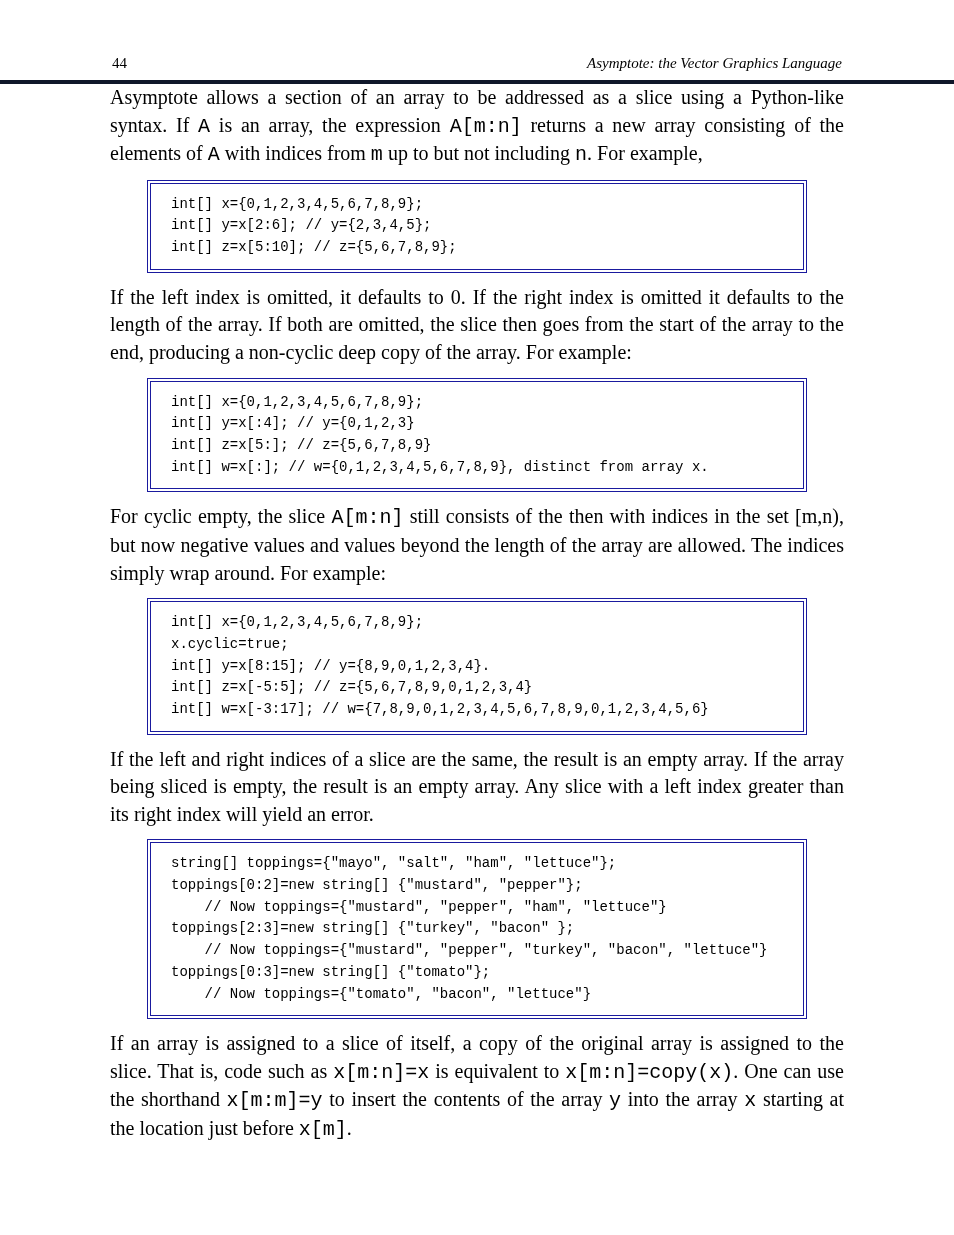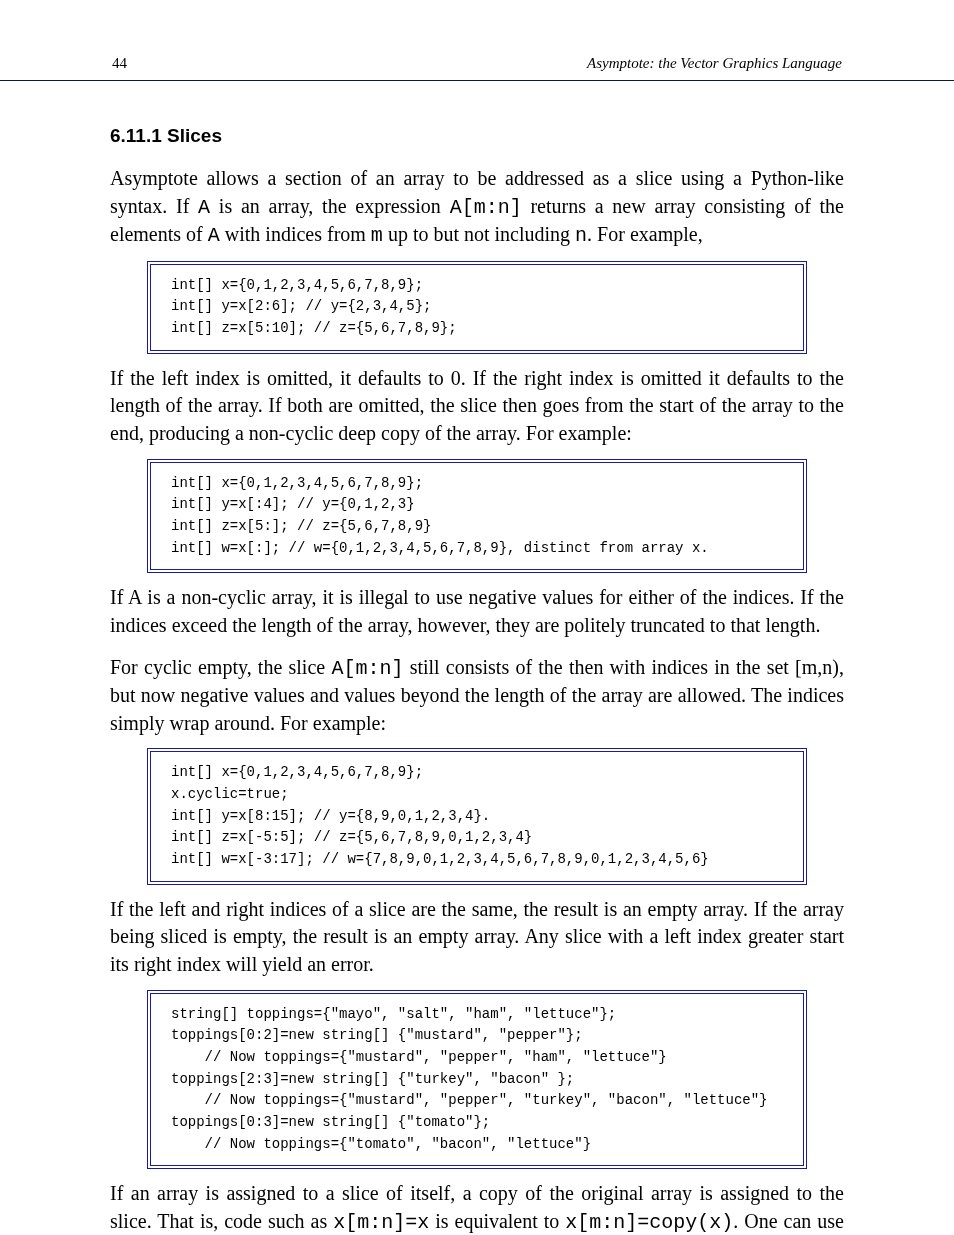--- a/index.html
+++ b/index.html
@@ -9,21 +9,21 @@
     background: #fff;
     font-family: Georgia, 'Times New Roman', serif;
     color: #000;
     position: relative;
   }
   .header {
     display: flex;
     justify-content: space-between;
     align-items: baseline;
     padding: 55px 112px 8px 112px;
-    border-bottom: 1px solid #0f172a;
+    border-bottom: 4px solid #0f172a;
     margin: 0;
   }
   .header-page { font-size: 15px; }
   .header-title { font-size: 15px; font-style: italic; font-family: Liberation Serif, serif; }
   .content {
     padding: 0 110px;
   }
   .section-num {
     font-family: Arial, Helvetica, sans-serif;
     font-weight: bold;
@@ -53,51 +53,49 @@
 </head>
 <body>
 
 <div class="header">
   <span class="header-page">44</span>
   <span class="header-title">Asymptote: the Vector Graphics Language</span>
 </div>
 
 <div class="content">
 
-  <div class="section-num">6.11.1 Slices</div>
 
   <p class="para">
     <span>Asymptote allows a section of an array to be addressed as a slice using a Python-like syntax. If </span><span class="tt">A</span><span> is an array, the expression </span><span class="tt">A[m:n]</span><span> returns a new array consisting of the elements of </span><span class="tt">A</span><span> with indices from </span><span class="tt">m</span><span> up to but not including </span><span class="tt">n</span><span>. For example,</span>
   </p>
 
   <div class="codebox">int[] x={0,1,2,3,4,5,6,7,8,9};
 int[] y=x[2:6]; // y={2,3,4,5};
 int[] z=x[5:10]; // z={5,6,7,8,9};</div>
 
   <p class="para">If the left index is omitted, it defaults to 0.  If the right index is omitted it defaults to the length of the array.  If both are omitted, the slice then goes from the start of the array to the end, producing a non-cyclic deep copy of the array.  For example:</p>
 
   <div class="codebox">int[] x={0,1,2,3,4,5,6,7,8,9};
 int[] y=x[:4]; // y={0,1,2,3}
 int[] z=x[5:]; // z={5,6,7,8,9}
 int[] w=x[:]; // w={0,1,2,3,4,5,6,7,8,9}, distinct from array x.</div>
 
-  <p class="para">If A is a non-cyclic array, it is illegal to use negative values for either of the indices. If the indices exceed the length of the array, however, they are politely truncated to that length.</p>
 
   <p class="para">
     <span>For cyclic empty, the slice </span><span class="tt">A[m:n]</span><span> still consists of the then with indices in the set [</span><span>m</span><span>,</span><span>n</span><span>), but now negative values and values beyond the length of the array are allowed. The indices simply wrap around. For example:</span>
   </p>
 
   <div class="codebox">int[] x={0,1,2,3,4,5,6,7,8,9};
 x.cyclic=true;
 int[] y=x[8:15]; // y={8,9,0,1,2,3,4}.
 int[] z=x[-5:5]; // z={5,6,7,8,9,0,1,2,3,4}
 int[] w=x[-3:17]; // w={7,8,9,0,1,2,3,4,5,6,7,8,9,0,1,2,3,4,5,6}</div>
 
 
-  <p class="para">If the left and right indices of a slice are the same, the result is an empty array. If the array being sliced is empty, the result is an empty array. Any slice with a left index greater start its right index will yield an error.</p>
+  <p class="para">If the left and right indices of a slice are the same, the result is an empty array. If the array being sliced is empty, the result is an empty array. Any slice with a left index greater than its right index will yield an error.</p>
 
 
   <div class="codebox">string[] toppings={"mayo", "salt", "ham", "lettuce"};
 toppings[0:2]=new string[] {"mustard", "pepper"};
     // Now toppings={"mustard", "pepper", "ham", "lettuce"}
 toppings[2:3]=new string[] {"turkey", "bacon" };
     // Now toppings={"mustard", "pepper", "turkey", "bacon", "lettuce"}
 toppings[0:3]=new string[] {"tomato"};
     // Now toppings={"tomato", "bacon", "lettuce"}</div>
 

